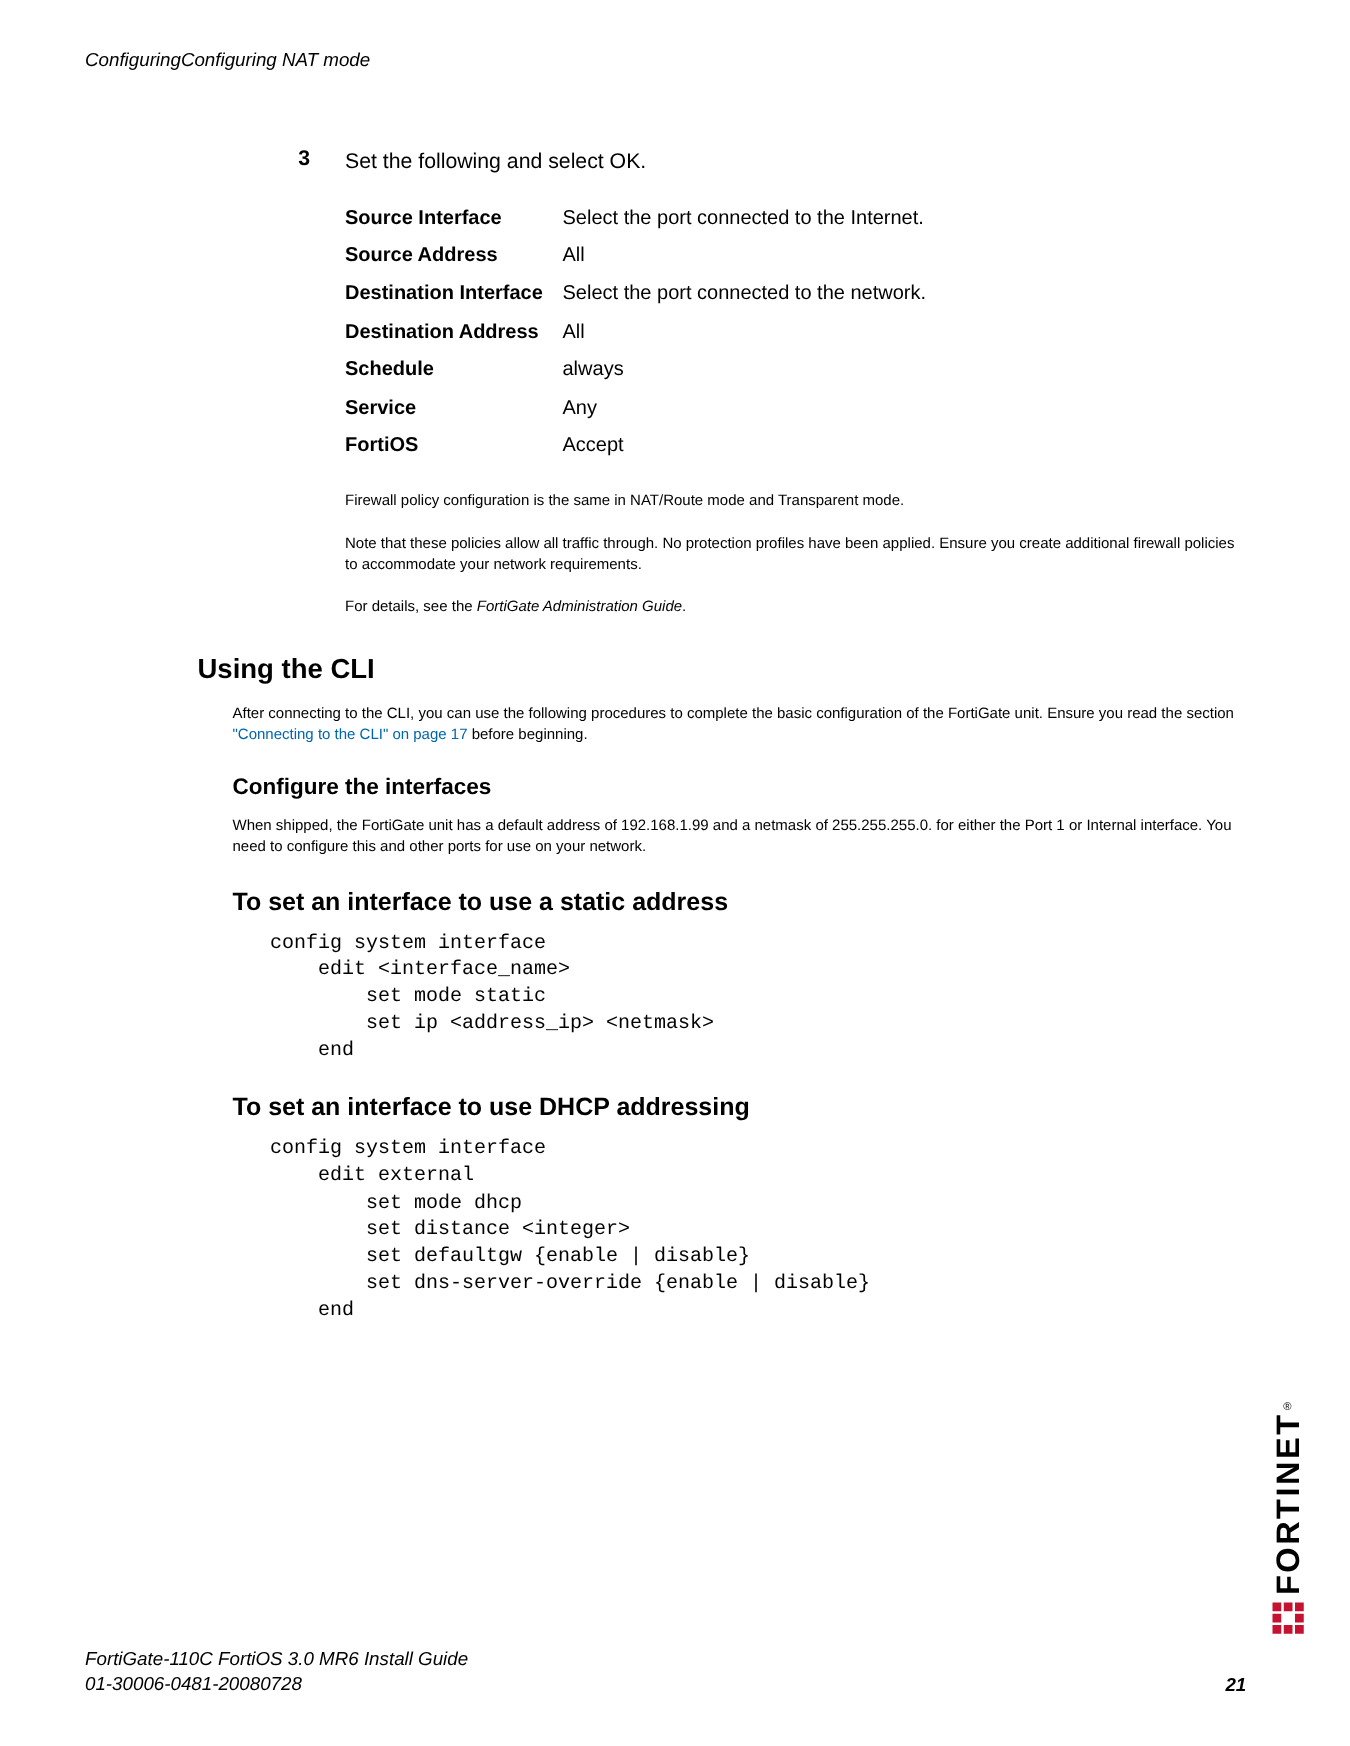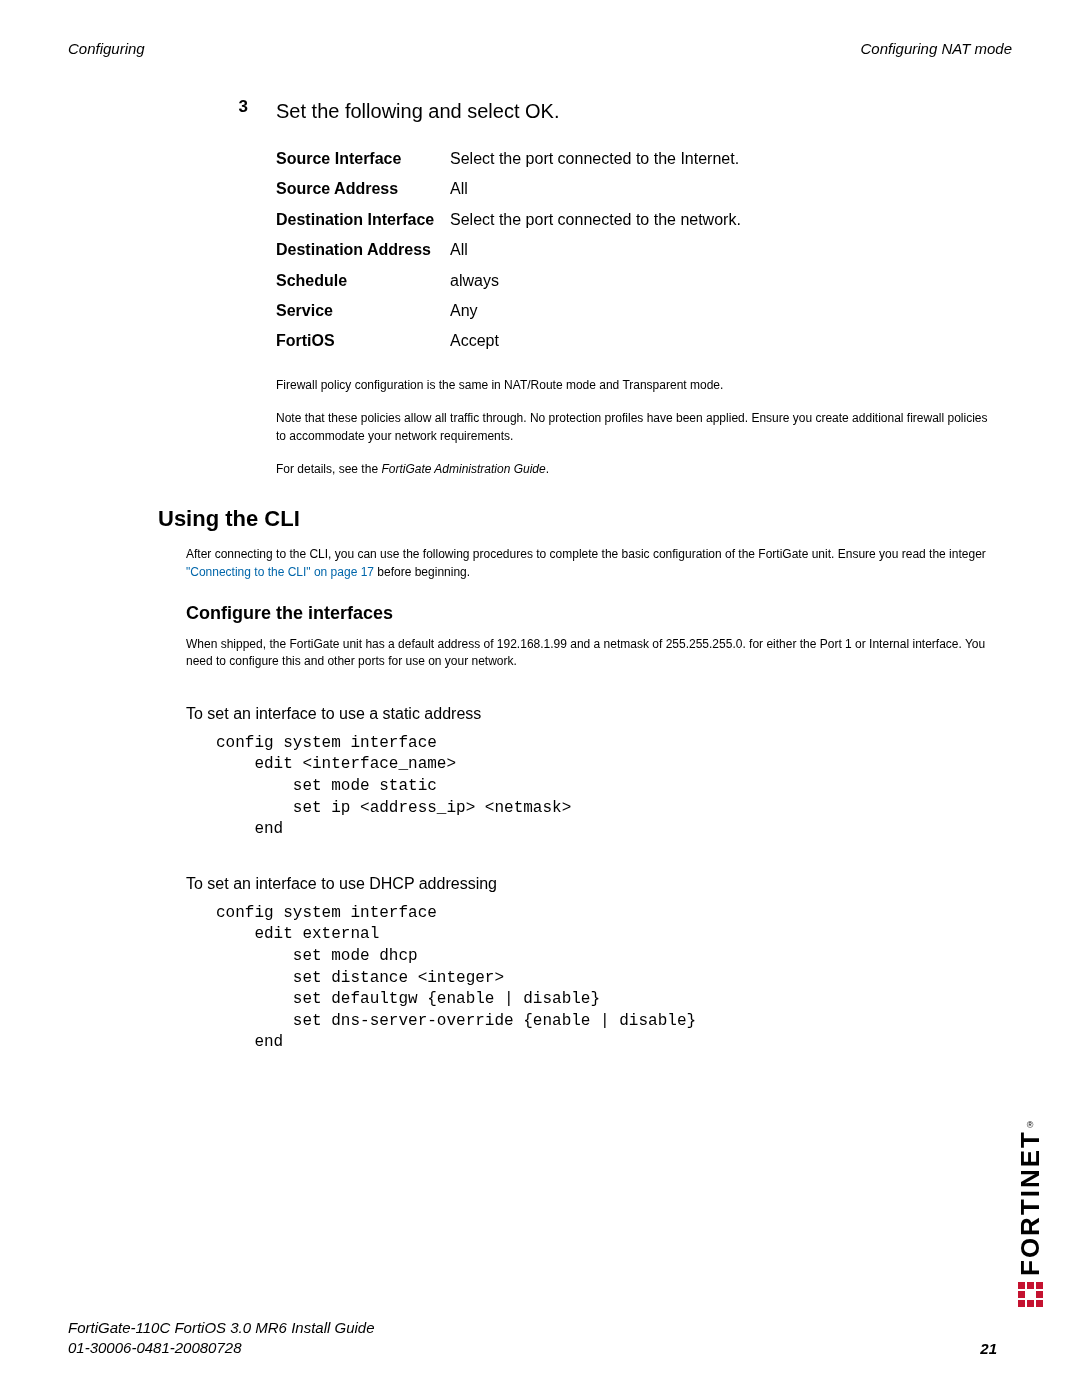--- a/index.html
+++ b/index.html
@@ -7,43 +7,43 @@
       width: 1080px;
       height: 1397px;
       font-family: Arial, Helvetica, sans-serif;
       background: #fff;
       color: #000;
       position: relative;
       padding: 40px 68px 40px 68px;
     }
     .header-row {
       display: flex;
-      justify-content: space-between;
+      justify-content: flex-start;
       font-style: italic;
       font-size: 15px;
-      margin-bottom: 40px;
+      margin-bottom: 60px;
     }
     .content {
       margin-left: 90px;
       margin-right: 12px;
     }
     .step-row {
       display: flex;
       gap: 28px;
       margin-bottom: 18px;
     }
     .step-num {
       font-weight: bold;
       font-size: 17px;
       width: 90px;
       text-align: right;
       flex-shrink: 0;
     }
     .step-text {
-      font-size: 20px;
+      font-size: 17px;
       line-height: 1.45;
     }
     .settings-table {
       margin-left: 118px;
       margin-bottom: 20px;
     }
     .settings-table .trow {
       display: flex;
       gap: 6px;
       padding: 4px 0;
@@ -70,23 +70,23 @@
       margin: 28px 0 14px 0;
       margin-left: 90px;
     }
     .h3 {
       font-size: 18px;
       font-weight: bold;
       margin: 22px 0 12px 0;
       margin-left: 118px;
     }
     .h4 {
-      font-size: 16px;
-      font-weight: normal;
-      margin: 34px 0 10px 0;
+      font-size: 20px;
+      font-weight: bold;
+      margin: 24px 0 10px 0;
       margin-left: 118px;
     }
     .link {
       color: #0066aa;
     }
     .italic {
       font-style: italic;
     }
     .code {
       font-family: "Courier New", Courier, monospace;
@@ -201,21 +201,21 @@
   <p class="para">Note that these policies allow all traffic through. No protection profiles have been applied. Ensure you create additional firewall policies to accommodate your network requirements.</p>
   <p class="para">
     <span>For details, see the </span><span class="italic">FortiGate Administration Guide</span><span>.</span>
   </p>
 
 </div>
 
 <h2 class="h2">Using the CLI</h2>
 
 <p class="para">
-  <span>After connecting to the CLI, you can use the following procedures to complete the basic configuration of the FortiGate unit. Ensure you read the integer </span><span class="link">"Connecting to the CLI" on page 17</span><span> before beginning.</span>
+  <span>After connecting to the CLI, you can use the following procedures to complete the basic configuration of the FortiGate unit. Ensure you read the section </span><span class="link">"Connecting to the CLI" on page 17</span><span> before beginning.</span>
 </p>
 
 <h3 class="h3">Configure the interfaces</h3>
 
 <p class="para">When shipped, the FortiGate unit has a default address of 192.168.1.99 and a netmask of 255.255.255.0. for either the Port 1 or Internal interface. You need to configure this and other ports for use on your network.</p>
 
 <h4 class="h4">To set an interface to use a static address</h4>
 
 <pre class="code">config system interface
     edit &lt;interface_name&gt;

